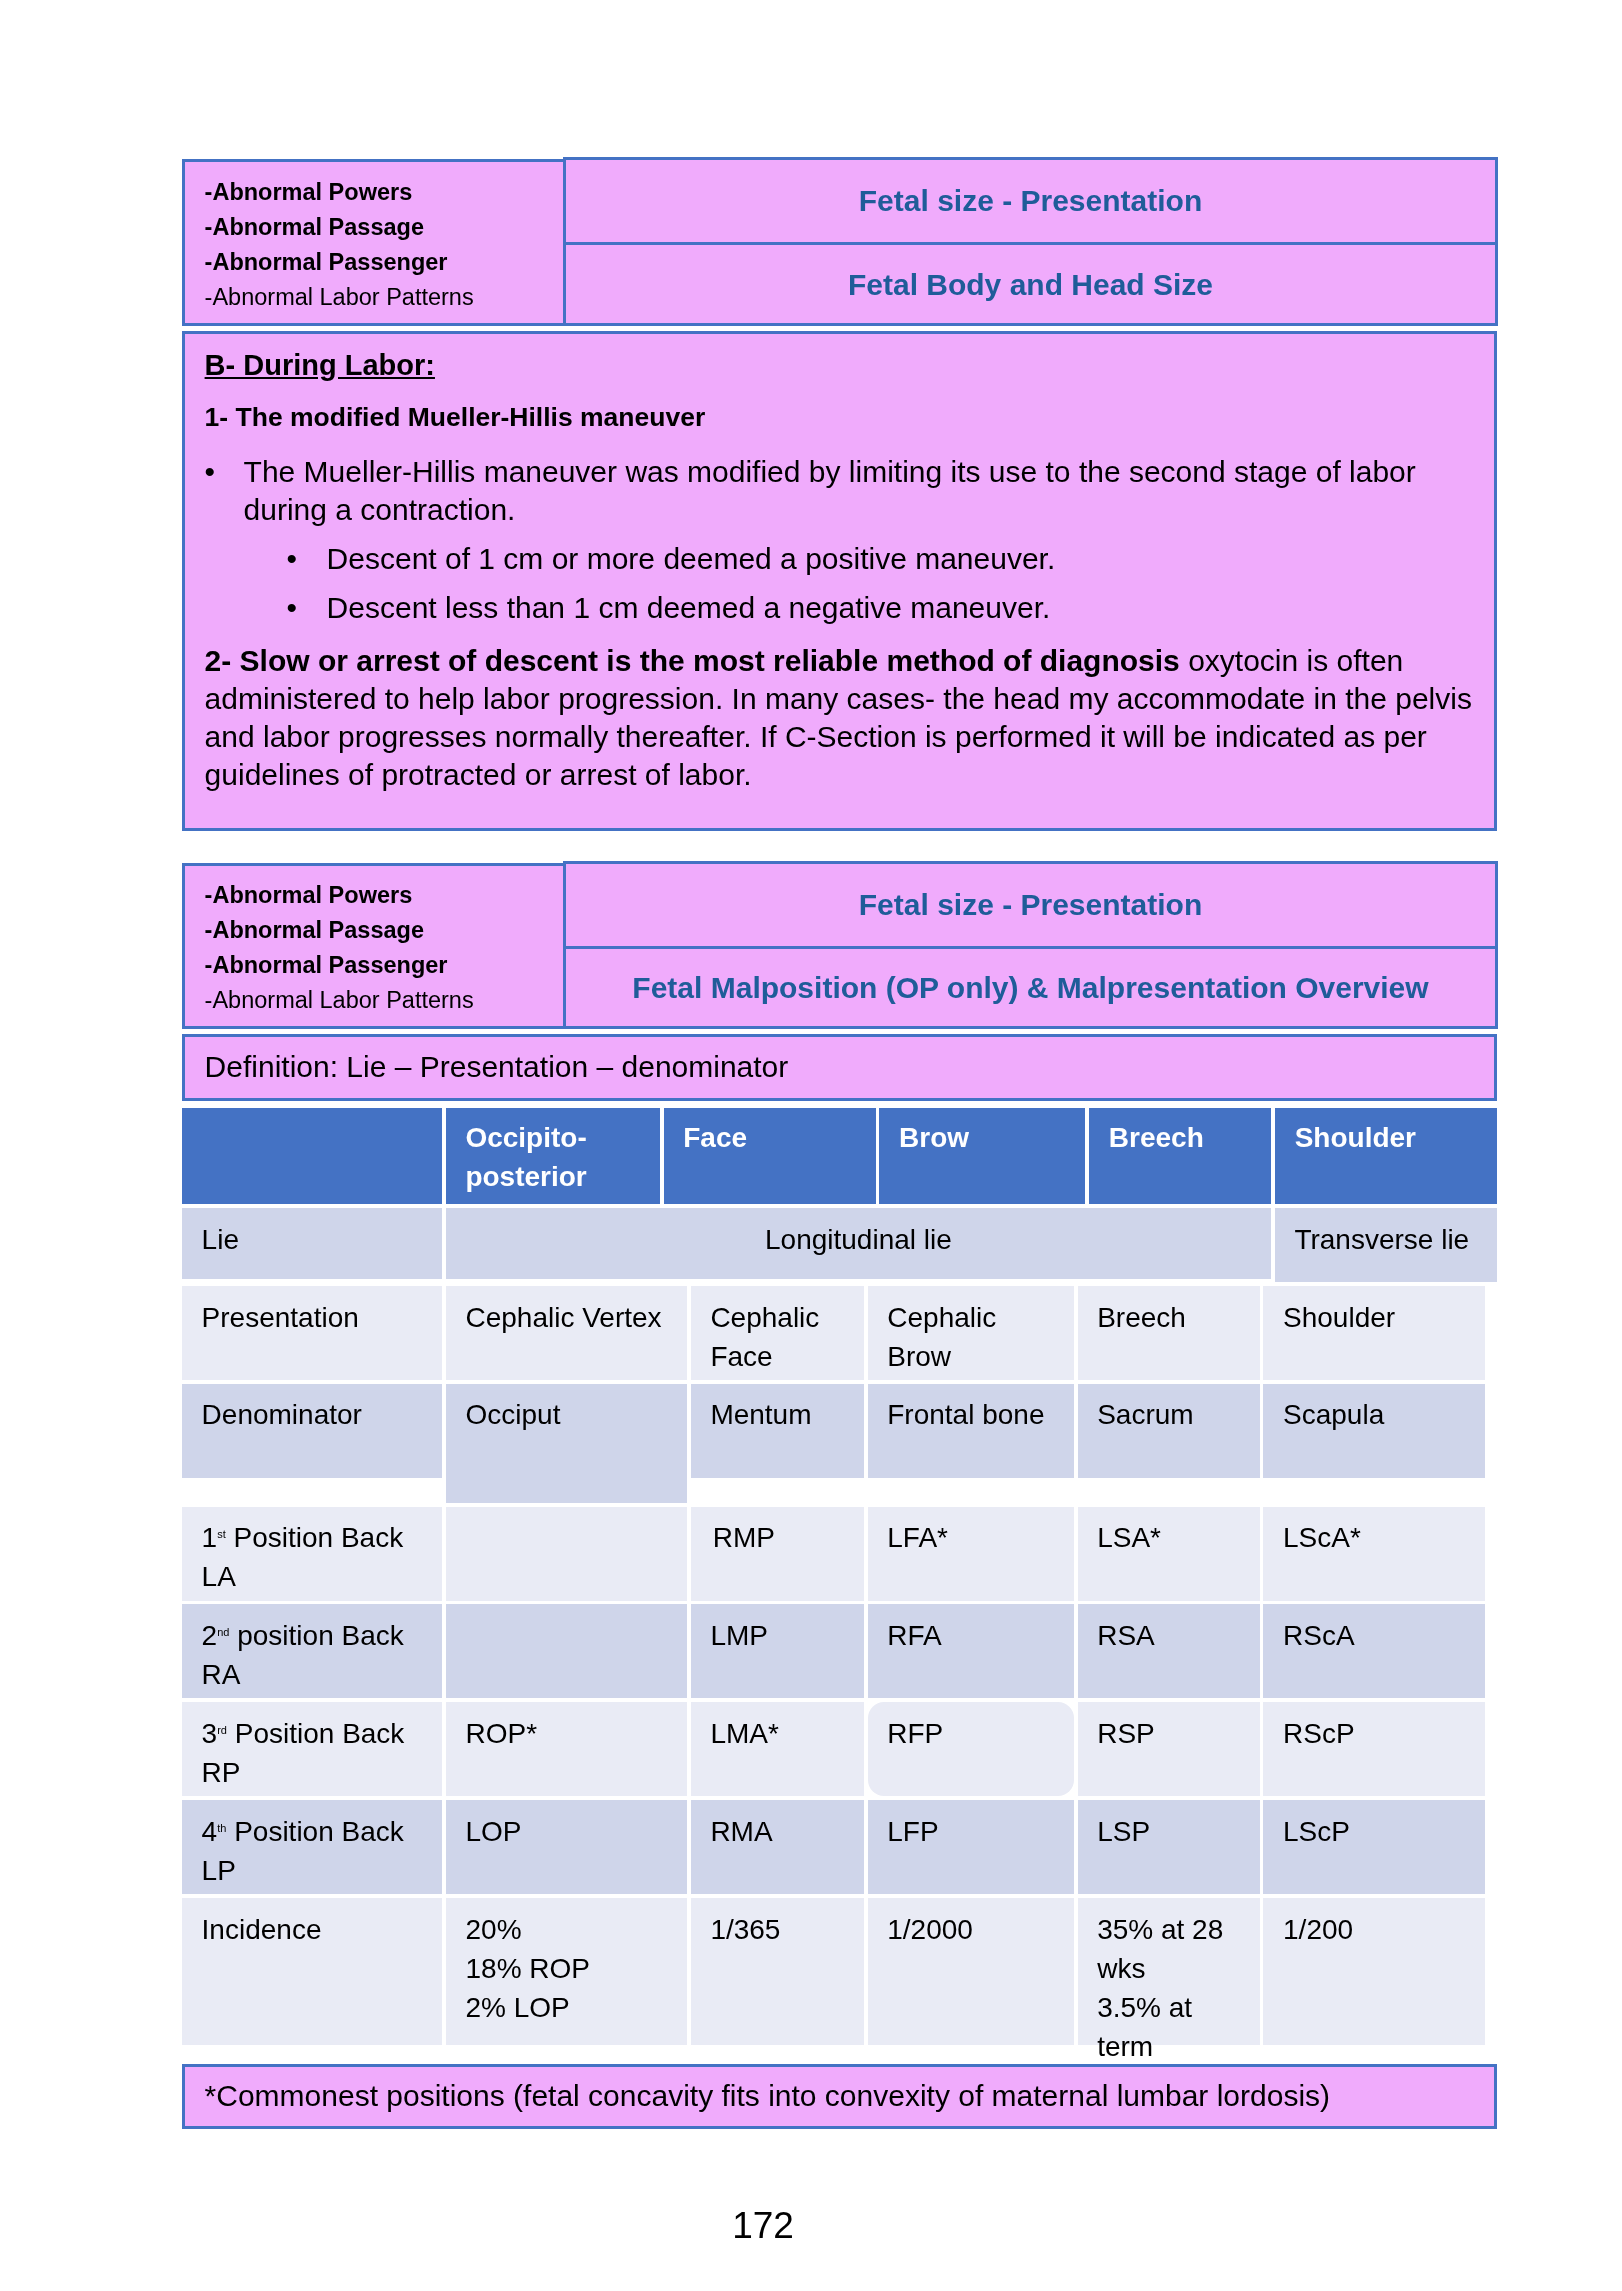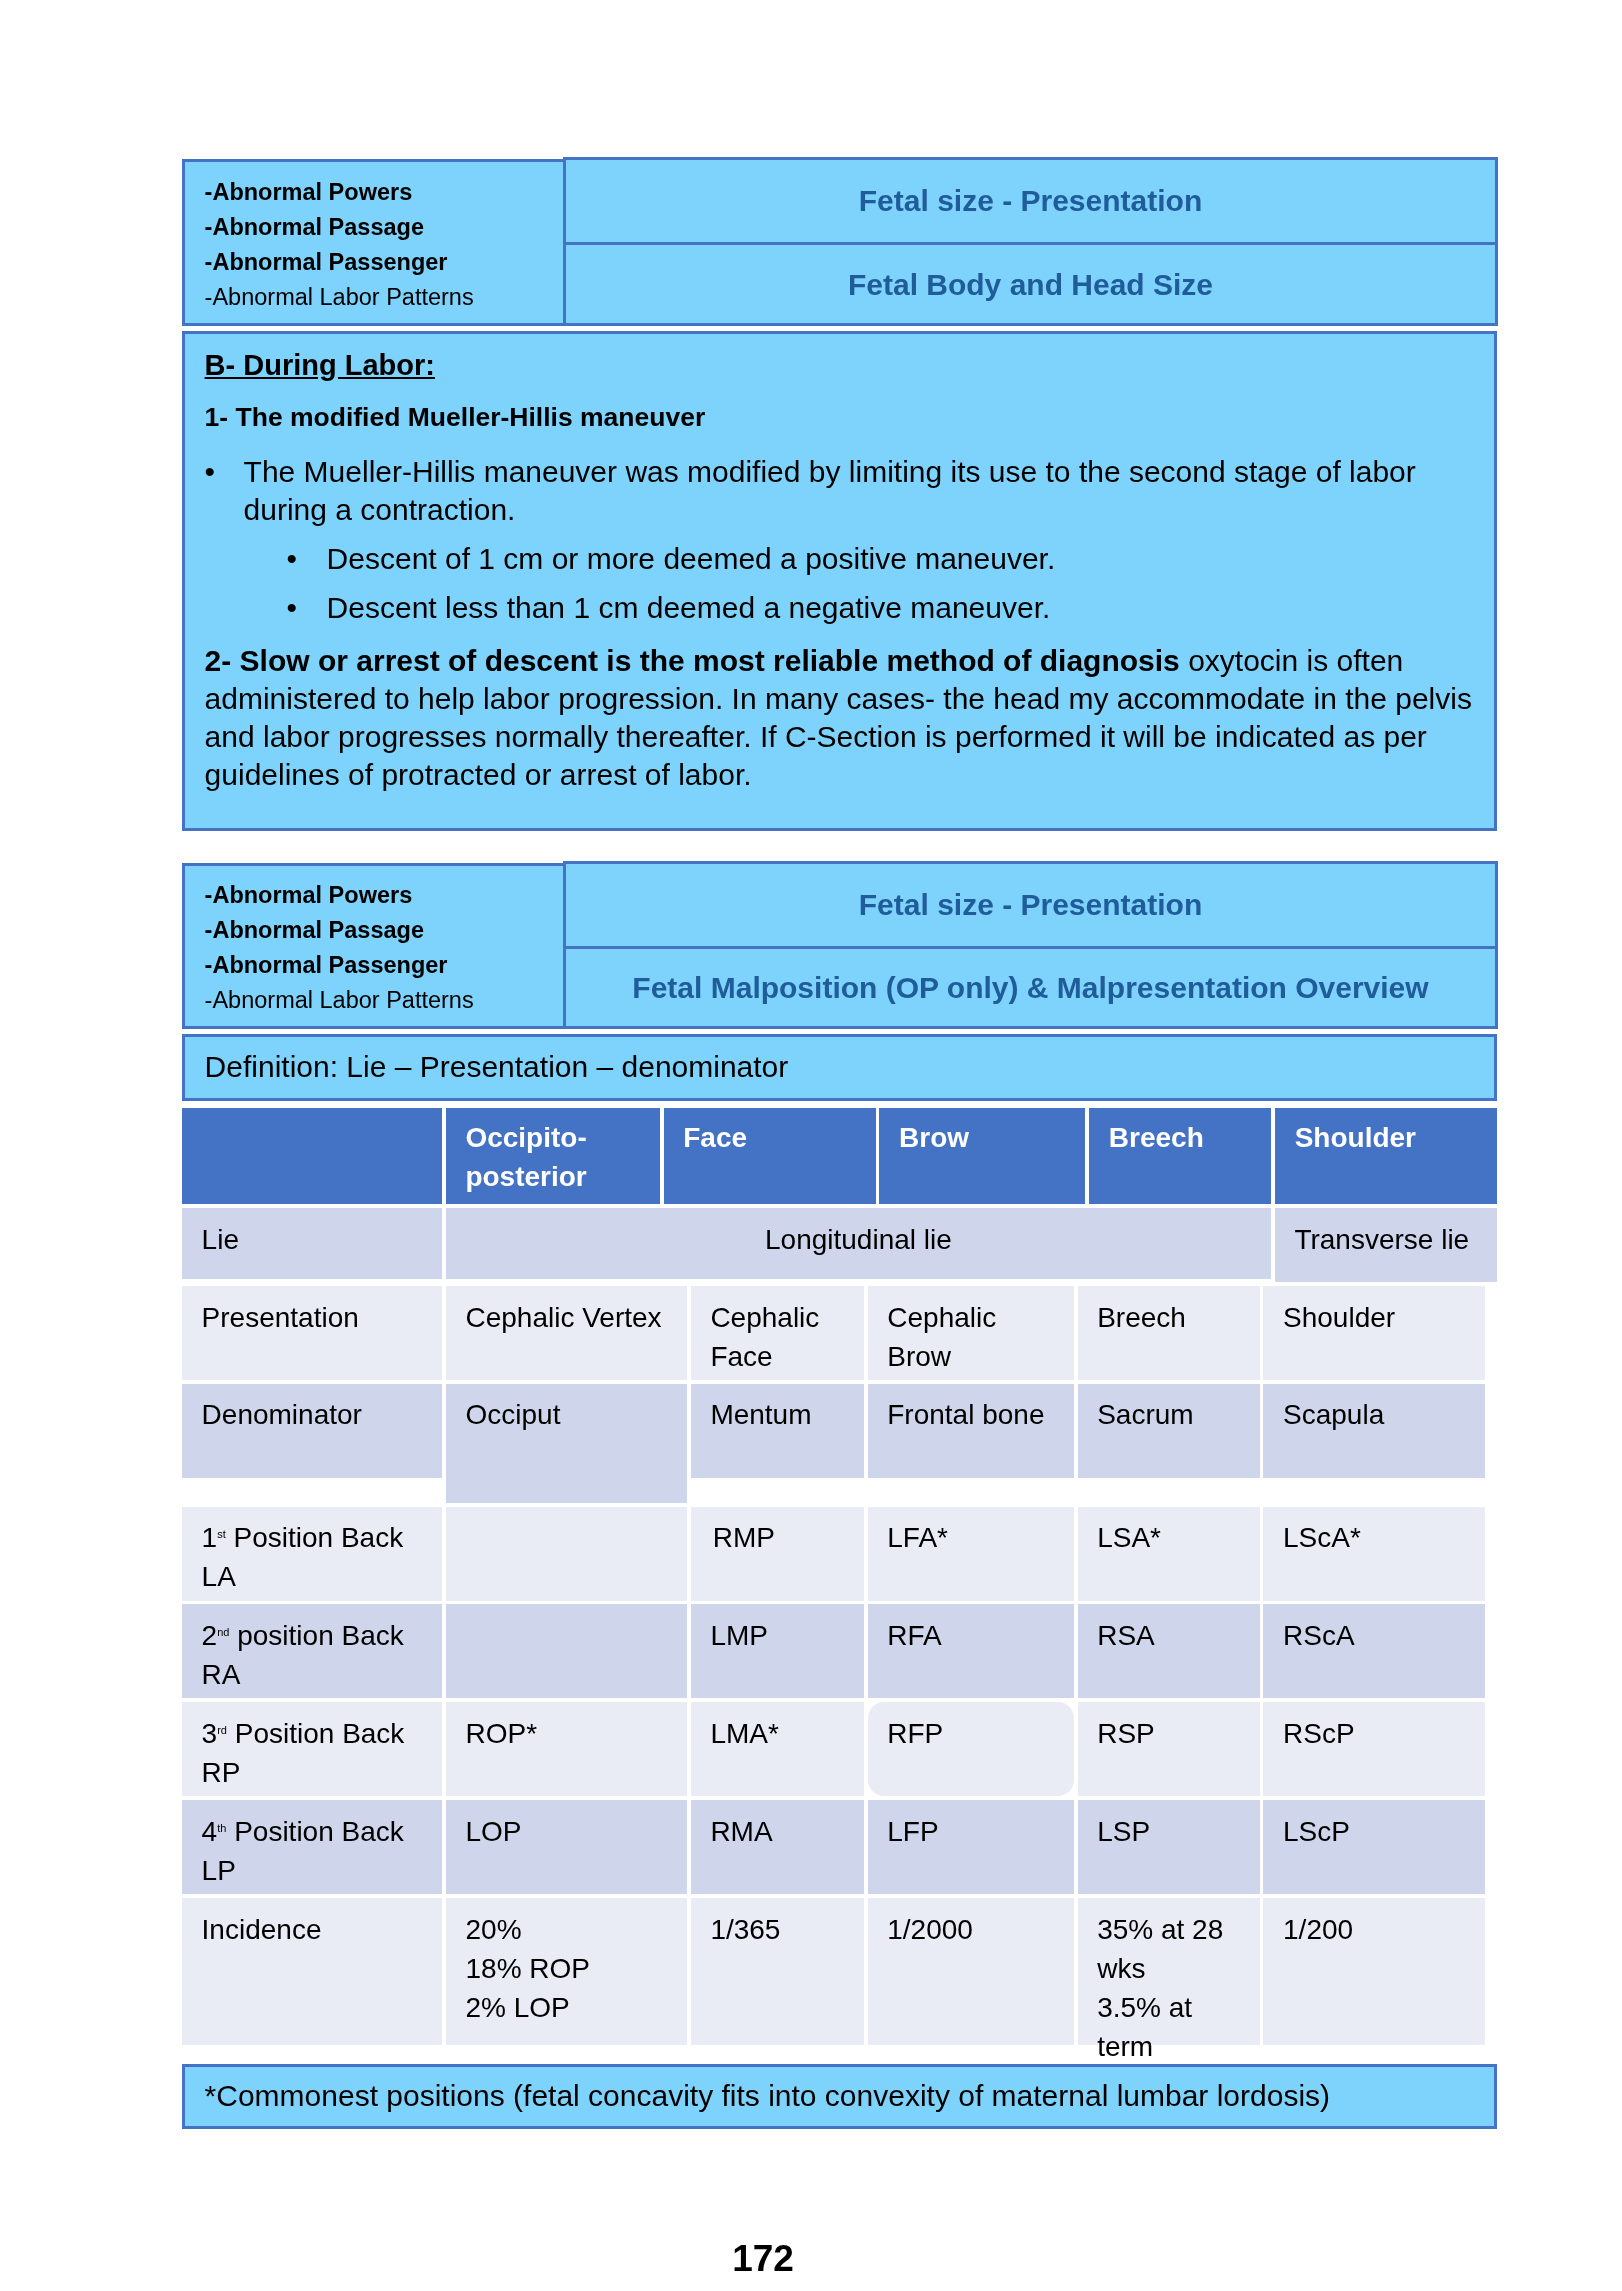--- a/index.html
+++ b/index.html
@@ -1,17 +1,17 @@
 <!DOCTYPE html>
 <html><head>
 <meta charset="utf-8">
 <style>
   html, body { margin:0; padding:0; }
   body { width:1622px; height:2292px; background:#ffffff; position:relative; font-family:"Liberation Sans", sans-serif; color:#000; overflow:hidden; }
-  .box { position:absolute; border:3.9px solid #4472c4; box-sizing:border-box; background:#7dd3fc; }
+  .box { position:absolute; border:3.9px solid #4472c4; box-sizing:border-box; background:#f0abfc; }
   .hdr-left { left:182px; top:159px; width:384px; height:167px; padding:12.7px 0 0 19.6px; font-size:23.5px; line-height:35px; }
   .hdr-left .b { font-weight:bold; }
   .hdr-right { left:563px; top:157px; width:935px; height:169px; }
   .hdr-right .cell { position:absolute; left:0; right:0; display:flex; align-items:center; justify-content:center; color:#1f5c99; font-weight:bold; font-size:30px; }
   .hdr-right .c1 { top:0; height:82px; border-bottom:3.9px solid #4472c4; }
   .hdr-right .c2 { top:86px; bottom:0; }
   .content { left:182px; top:331px; width:1315px; height:500px; padding:11.8px 19.6px; }
   .content h2 { margin:0; font-size:29px; font-weight:bold; text-decoration:underline; line-height:39px; }
   .content h3 { margin:15.7px 0 0 0; font-size:26.5px; font-weight:bold; line-height:35px; }
   .bullet1 { position:relative; margin:17.6px 0 0 0; padding-left:39px; font-size:30px; line-height:38px; }
@@ -27,21 +27,21 @@
   .def { left:182px; top:1034px; width:1315px; height:67px; padding:0 19.6px; font-size:30px; line-height:59px; }
   .tbl { position:absolute; left:182px; top:1108px; width:1315px; }
   .row { display:flex; margin-bottom:3.9px; }
   .cell-t { box-sizing:border-box; padding:11.8px 19.6px; font-size:28px; line-height:39px; margin-right:3.9px; }
   .cell-t:last-child { margin-right:0; }
   .head .cell-t { background:#4472c4; color:#fff; font-weight:bold; height:96px; padding-top:9.8px; }
   .odd .cell-t { background:#cfd5ea; }
   .even .cell-t { background:#e9ebf5; }
   sup { font-size:11px; line-height:0; vertical-align:8.8px; }
   .foot { left:182px; top:2064px; width:1315px; height:65px; padding:0 19.6px; font-size:30px; line-height:57px; }
-  .pagenum { position:absolute; left:0; width:1526px; top:2205px; text-align:center; font-size:37px; font-weight:bold;margin-top:33px; }
+  .pagenum { position:absolute; left:0; width:1526px; top:2205px; text-align:center; font-size:37px; font-weight:normal; }
 </style>
 </head>
 <body>
 
 <div class="box hdr-left">
   <div class="b">-Abnormal Powers</div>
   <div class="b">-Abnormal Passage</div>
   <div class="b">-Abnormal Passenger</div>
   <div>-Abnormal Labor Patterns</div>
 </div>

